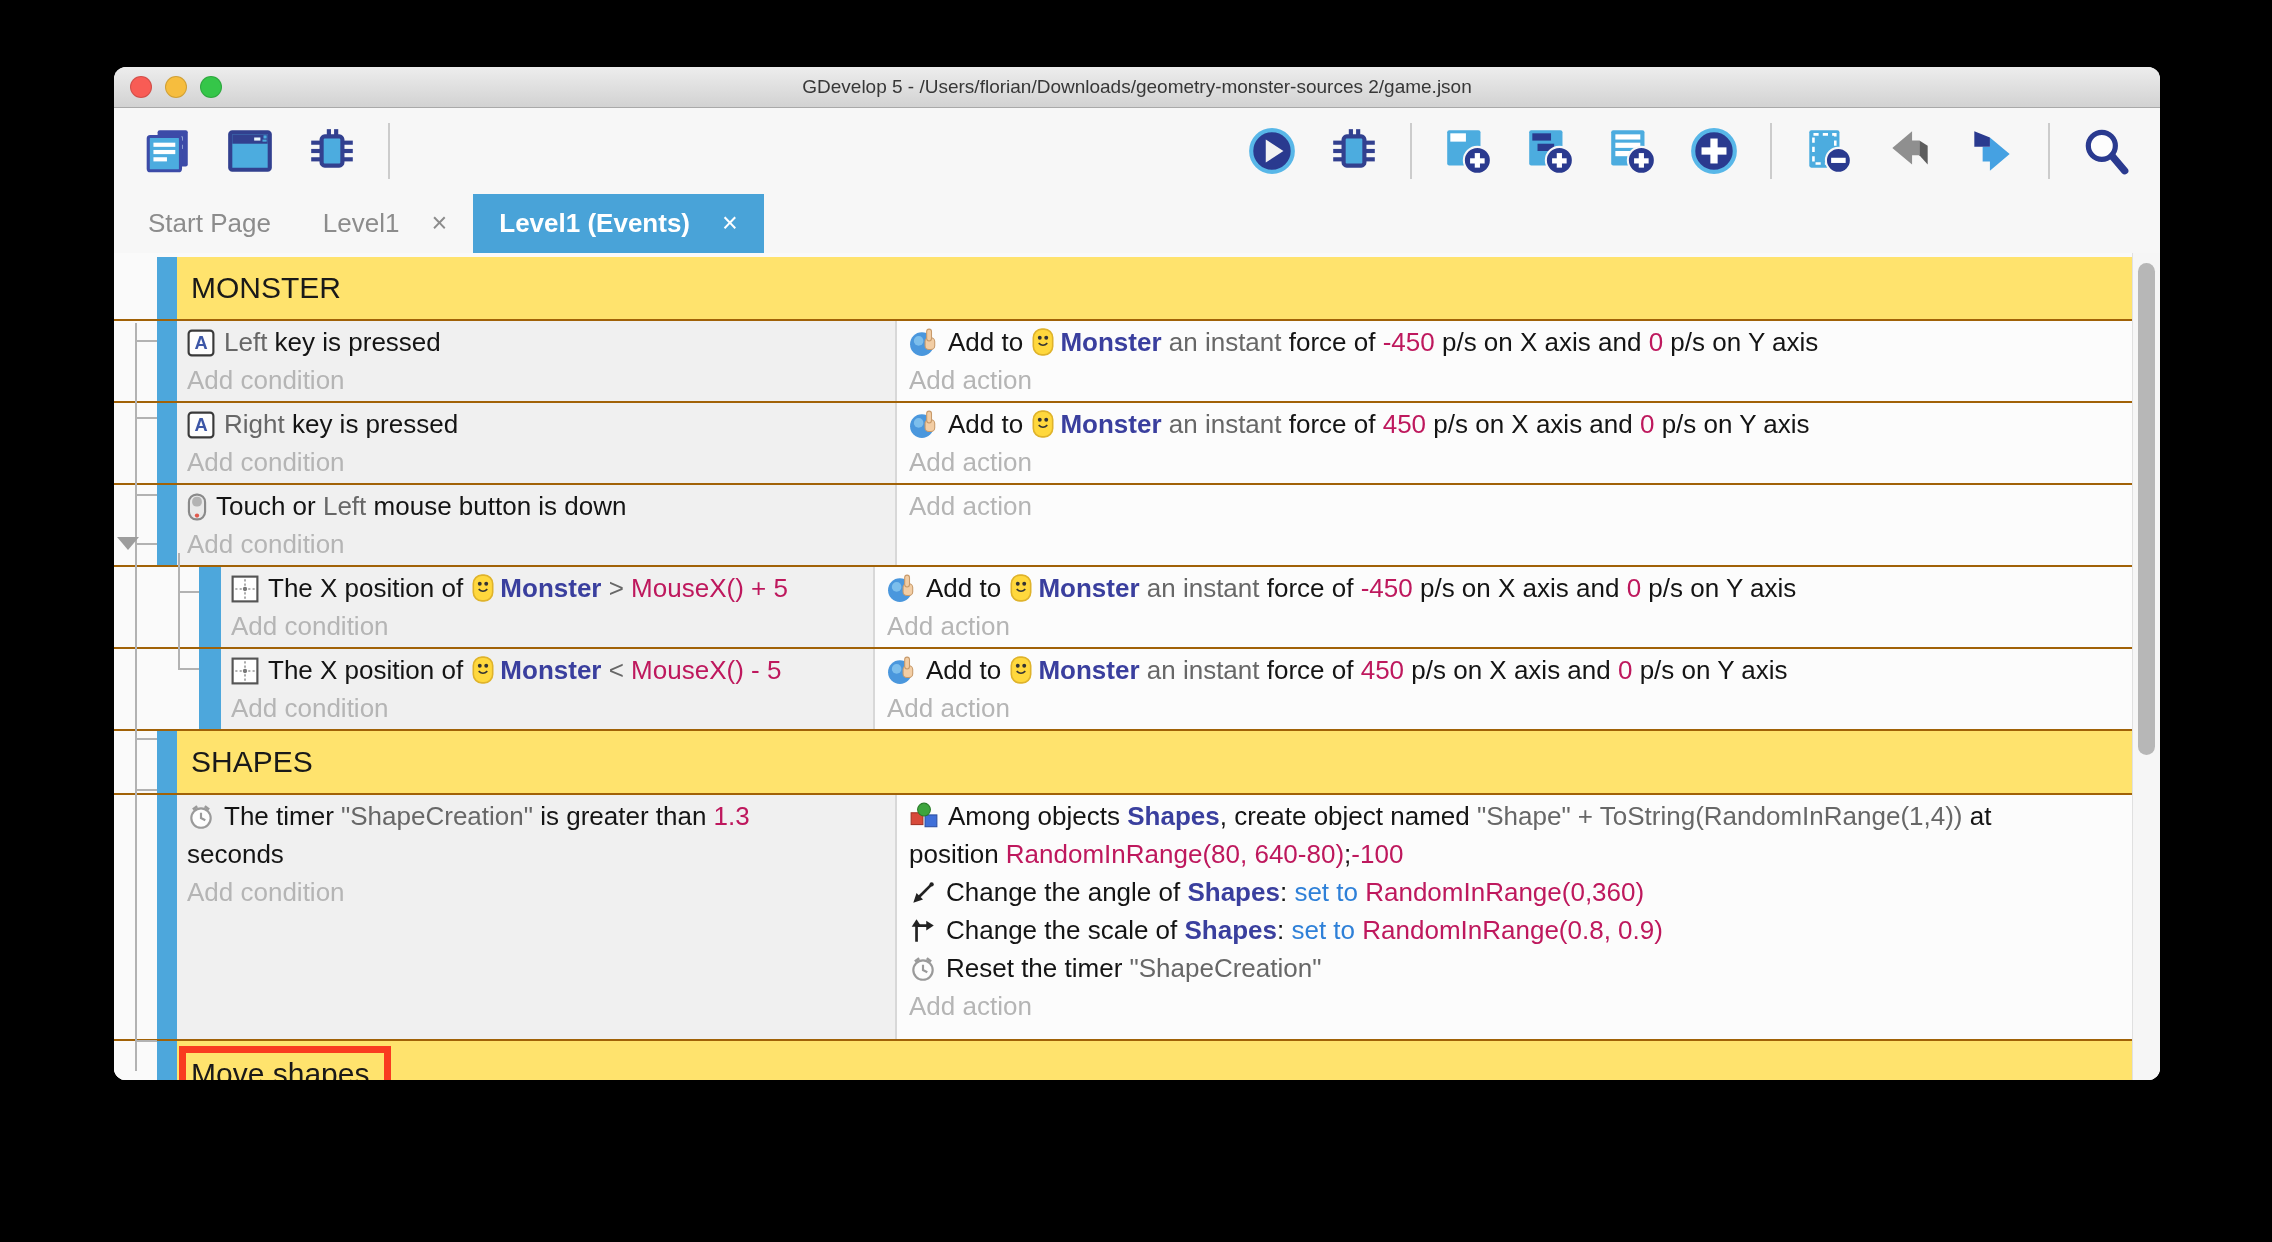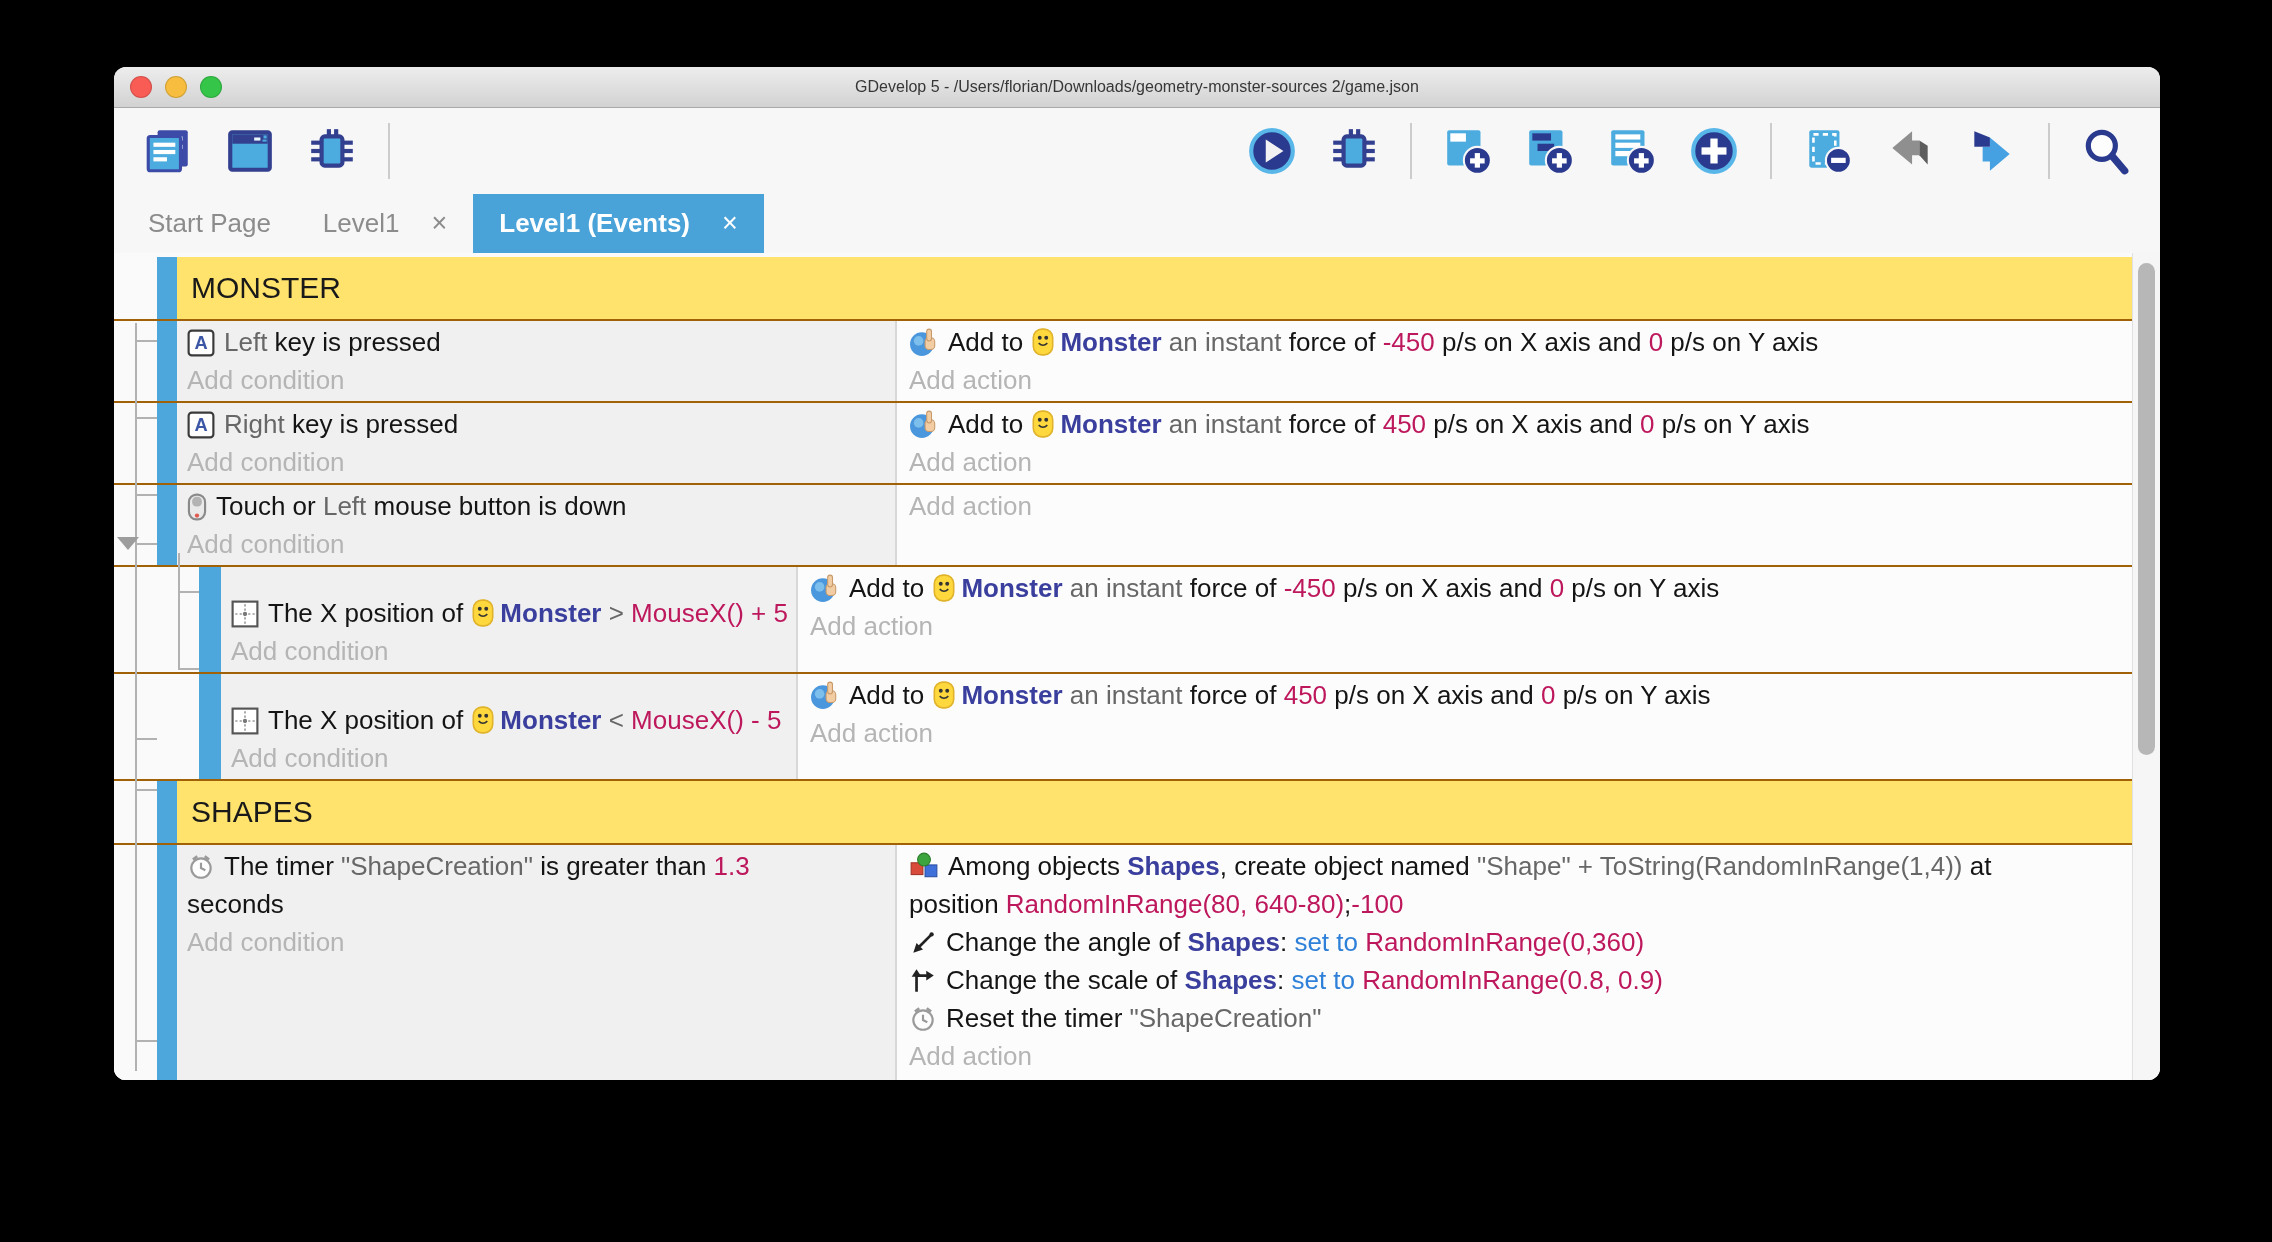--- a/index.html
+++ b/index.html
@@ -5,21 +5,21 @@
   html,body{margin:0;padding:0;background:#000;width:2272px;height:1242px;overflow:hidden;
     font-family:"Liberation Sans",sans-serif;-webkit-font-smoothing:antialiased;}
   .window{position:absolute;left:114px;top:67px;width:2046px;height:1013px;border-radius:12px;
     background:#f7f7f7;overflow:hidden;box-shadow:0 30px 70px rgba(0,0,0,.6);}
   
   .titlebar{height:40px;background:linear-gradient(#ededed,#d2d2d2);border-bottom:1px solid #a9a9a9;
     position:relative;display:flex;align-items:center;justify-content:center;}
   .lights{position:absolute;left:16px;top:0;height:100%;display:flex;align-items:center;gap:13px;}
   .light{width:22px;height:22px;border-radius:50%;border:1px solid rgba(0,0,0,.15);box-sizing:border-box;}
   .light.red{background:#f85c55;} .light.yellow{background:#f6bd3e;} .light.green{background:#35c649;}
-  .title{font-size:16px;color:#373737;}
+  .title{font-size:19px;color:#373737;}
   
   .toolbar{height:86px;display:flex;align-items:center;padding:0 28px;gap:30px;background:#f7f7f7;}
   .tbicon{width:52px;height:52px;flex:none;background:none;border:none;padding:0;cursor:default;}
   .tbicon svg{width:52px;height:52px;display:block;}
   .tbdiv{width:2px;height:56px;background:#cccccc;flex:none;}
   .tbspacer{flex:1;}
   
   .tabbar{height:59px;display:flex;align-items:stretch;padding-left:8px;background:#f7f7f7;}
   .tab{display:flex;align-items:center;padding:0 26px;font-size:26px;color:#8c8c8c;}
   .tab .tabclose{margin-left:32px;font-size:27px;color:#8c8c8c;}
@@ -29,21 +29,21 @@
   .events{position:relative;height:828px;background:#fafafa;overflow:hidden;}
   .rows{position:absolute;left:0;top:0;right:28px;bottom:0;padding-top:4px;}
   .scroll{position:absolute;right:0;top:0;width:28px;height:100%;background:#f6f6f6;border-left:1px solid #e0e0e0;box-sizing:border-box;}
   .thumb{position:absolute;left:5px;top:10px;width:17px;height:492px;border-radius:9px;background:#b7b7b7;}
   .row{display:flex;align-items:stretch;border-bottom:2px solid #a16207;background:#f0f0f0;position:relative;box-sizing:border-box;}
   .row .gutter{width:43px;background:#fafafa;flex:none;}
   .row.sub .gutter{width:85px;}
   .row .bar{width:20px;background:#4da7dc;flex:none;}
   .row.sub .bar{width:22px;}
   .row .cond{width:718px;flex:none;padding:2px 8px 2px 10px;box-sizing:border-box;}
-  .row.sub .cond{width:575px;margin-top:25px;}
+  .row.sub .cond{width:652px;}
   .row .act{flex:1;background:#fcfcfc;border-left:2px solid #d8d8d8;padding:2px 8px 2px 12px;overflow:hidden;}
   .line{font-size:26px;line-height:38px;white-space:nowrap;overflow:hidden;}
   .s-normal{color:#141414;} .s-gray{color:#676767;} .s-object{color:#3a3f9e;font-weight:bold;}
   .s-value{color:#be185d;} .s-setto{color:#2e80d8;} .s-ph{color:#b5b5b5;}
   .grouplabel{flex:1;background:#ffe36d;display:flex;align-items:center;font-size:30px;color:#191919;
     padding-left:14px;position:relative;}
   .annotation{position:absolute;left:2px;top:5px;width:212px;height:58px;border:7px solid #f93b20;box-sizing:border-box;}
   .ic{display:inline-block;vertical-align:-6px;margin-right:9px;}
   .ic svg{display:block;}
   .ic.obj{margin:0 6px 0 2px;vertical-align:-5px;}

